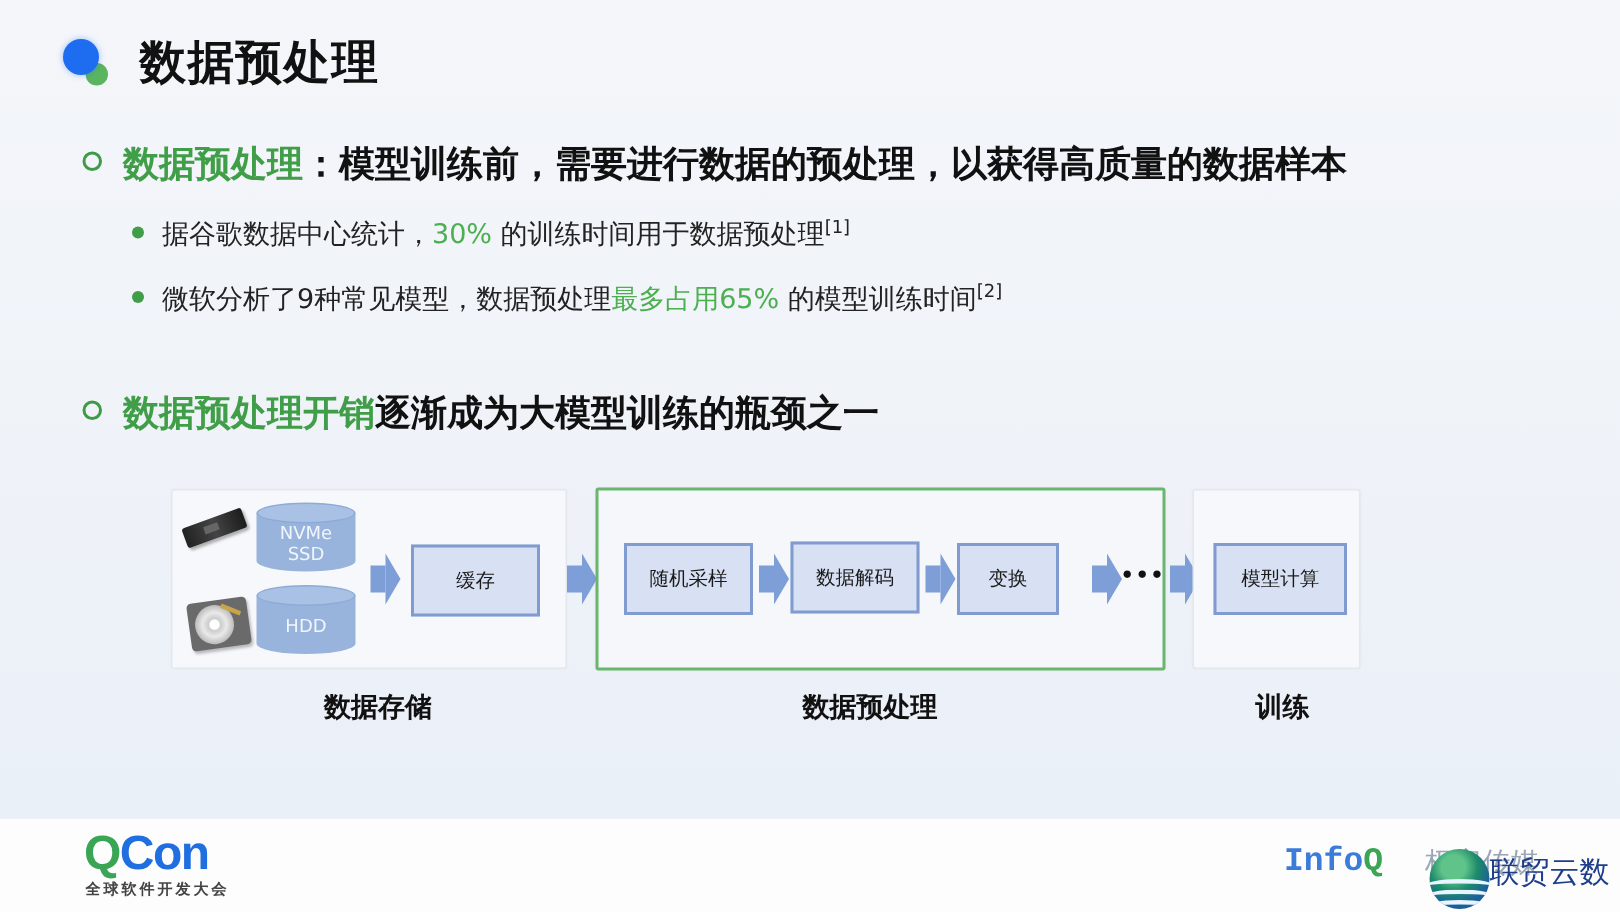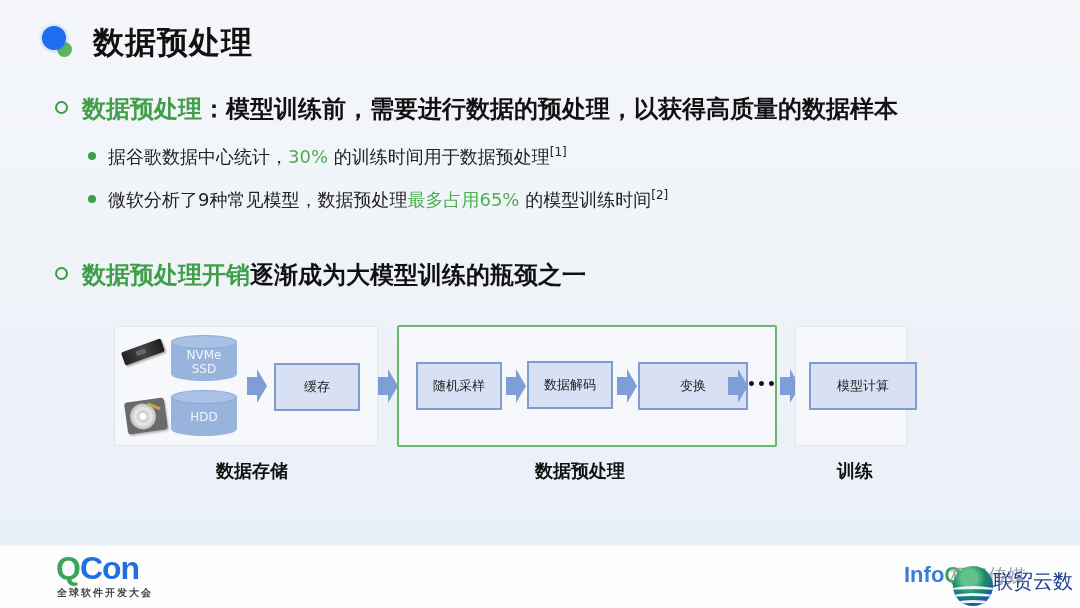--- a/index.html
+++ b/index.html
@@ -55,21 +55,21 @@
   .caption { position: absolute; font-size: 18px; font-weight: bold; color: #111; text-align: center; }
 
   .refs { position: absolute; left: 67px; top: 503px; font-size: 11px; color: #333; line-height: 15px; font-family: "Liberation Sans", sans-serif; }
 
   
   .footer { position: absolute; left: 0; top: 546px; width: 1080px; height: 62px; background: #fdfdfe; }
   .qcon { position: absolute; left: 56px; top: 551px; font-family: "Liberation Sans", sans-serif; font-weight: bold; font-size: 32px; line-height: 34px; letter-spacing: -1px; }
   .qcon .q { color: #3aa655; }
   .qcon .con { color: #1f6fe0; }
   .qcon-sub { position: absolute; left: 57px; top: 586px; font-size: 10px; color: #444; letter-spacing: 2px; font-weight: bold; }
-  .infoq { position: absolute; left: 904px; top: 562px; font-family: Liberation Sans, sans-serif; font-weight: bold; font-size: 22px; color: #3b7bd9; line-height: 26px; }
+  .infoq { position: absolute; left: 856px; top: 562px; font-family: Liberation Mono, monospace; font-weight: bold; font-size: 22px; color: #3b7bd9; line-height: 26px; }
   .infoq .q2 { color: #3aa655; }
   .infoq-cn { position: absolute; left: 950px; top: 563px; font-size: 19px; color: #9aa5b5; line-height: 24px; }
   .wm-logo { position: absolute; left: 953px; top: 566px; width: 40px; height: 40px; border-radius: 50%; background: radial-gradient(circle at 40% 30%, #5fc38a 0 8px, #1f8b6a 16px, #1a5f9a 26px); overflow: hidden; }
   .wm-logo .wave { position: absolute; left: -4px; width: 48px; height: 10px; border-top: 3px solid #e8f4ff; border-radius: 50%; }
   .wm-text { position: absolute; left: 993px; top: 568px; font-size: 20px; color: #1e3e8c; line-height: 26px; }
 </style>
 </head>
 <body>
 
 <div class="slide">
@@ -130,34 +130,34 @@
   <div class="box" style="left:416px; top:362px; width:86px; height:48px;text-align:right;">随机采样</div>
   <div class="arrow" style="left:506px; top:369px;">
       <div class="shaft"></div>
       <div class="head"></div>
     </div>
   <div class="box" style="left:527px; top:361px; width:86px; height:48px;">数据解码</div>
   <div class="arrow" style="left:617px; top:369px;">
       <div class="shaft"></div>
       <div class="head"></div>
     </div>
-  <div class="box" style="left:638px; top:362px; width:110px; height:48px;">变换</div>
+  <div class="box" style="left:638px; top:362px; width:68px; height:48px;">变换</div>
   <div class="arrow" style="left:728px; top:369px;">
       <div class="shaft"></div>
       <div class="head"></div>
     </div>
   <div class="ellipsis" style="left:747px; top:376px;">•••</div>
 
   <div class="arrow" style="left:780px; top:369px;">
       <div class="shaft"></div>
       <div class="head"></div>
     </div>
 
   <div class="panel" style="left:795px; top:326px; width:112px; height:120px;"></div>
-  <div class="box" style="left:809px; top:362px; width:108px; height:48px;">模型计算</div>
+  <div class="box" style="left:809px; top:362px; width:89px; height:48px;">模型计算</div>
 
   <div class="caption" style="left:190px; top:459px; width:124px;">数据存储</div>
   <div class="caption" style="left:518px; top:459px; width:124px;">数据预处理</div>
   <div class="caption" style="left:800px; top:459px; width:110px;">训练</div>
 
 
   <div class="footer"></div>
   <div class="qcon"><span class="q">Q</span><span class="con">Con</span></div>
   <div class="qcon-sub">全球软件开发大会</div>
 

